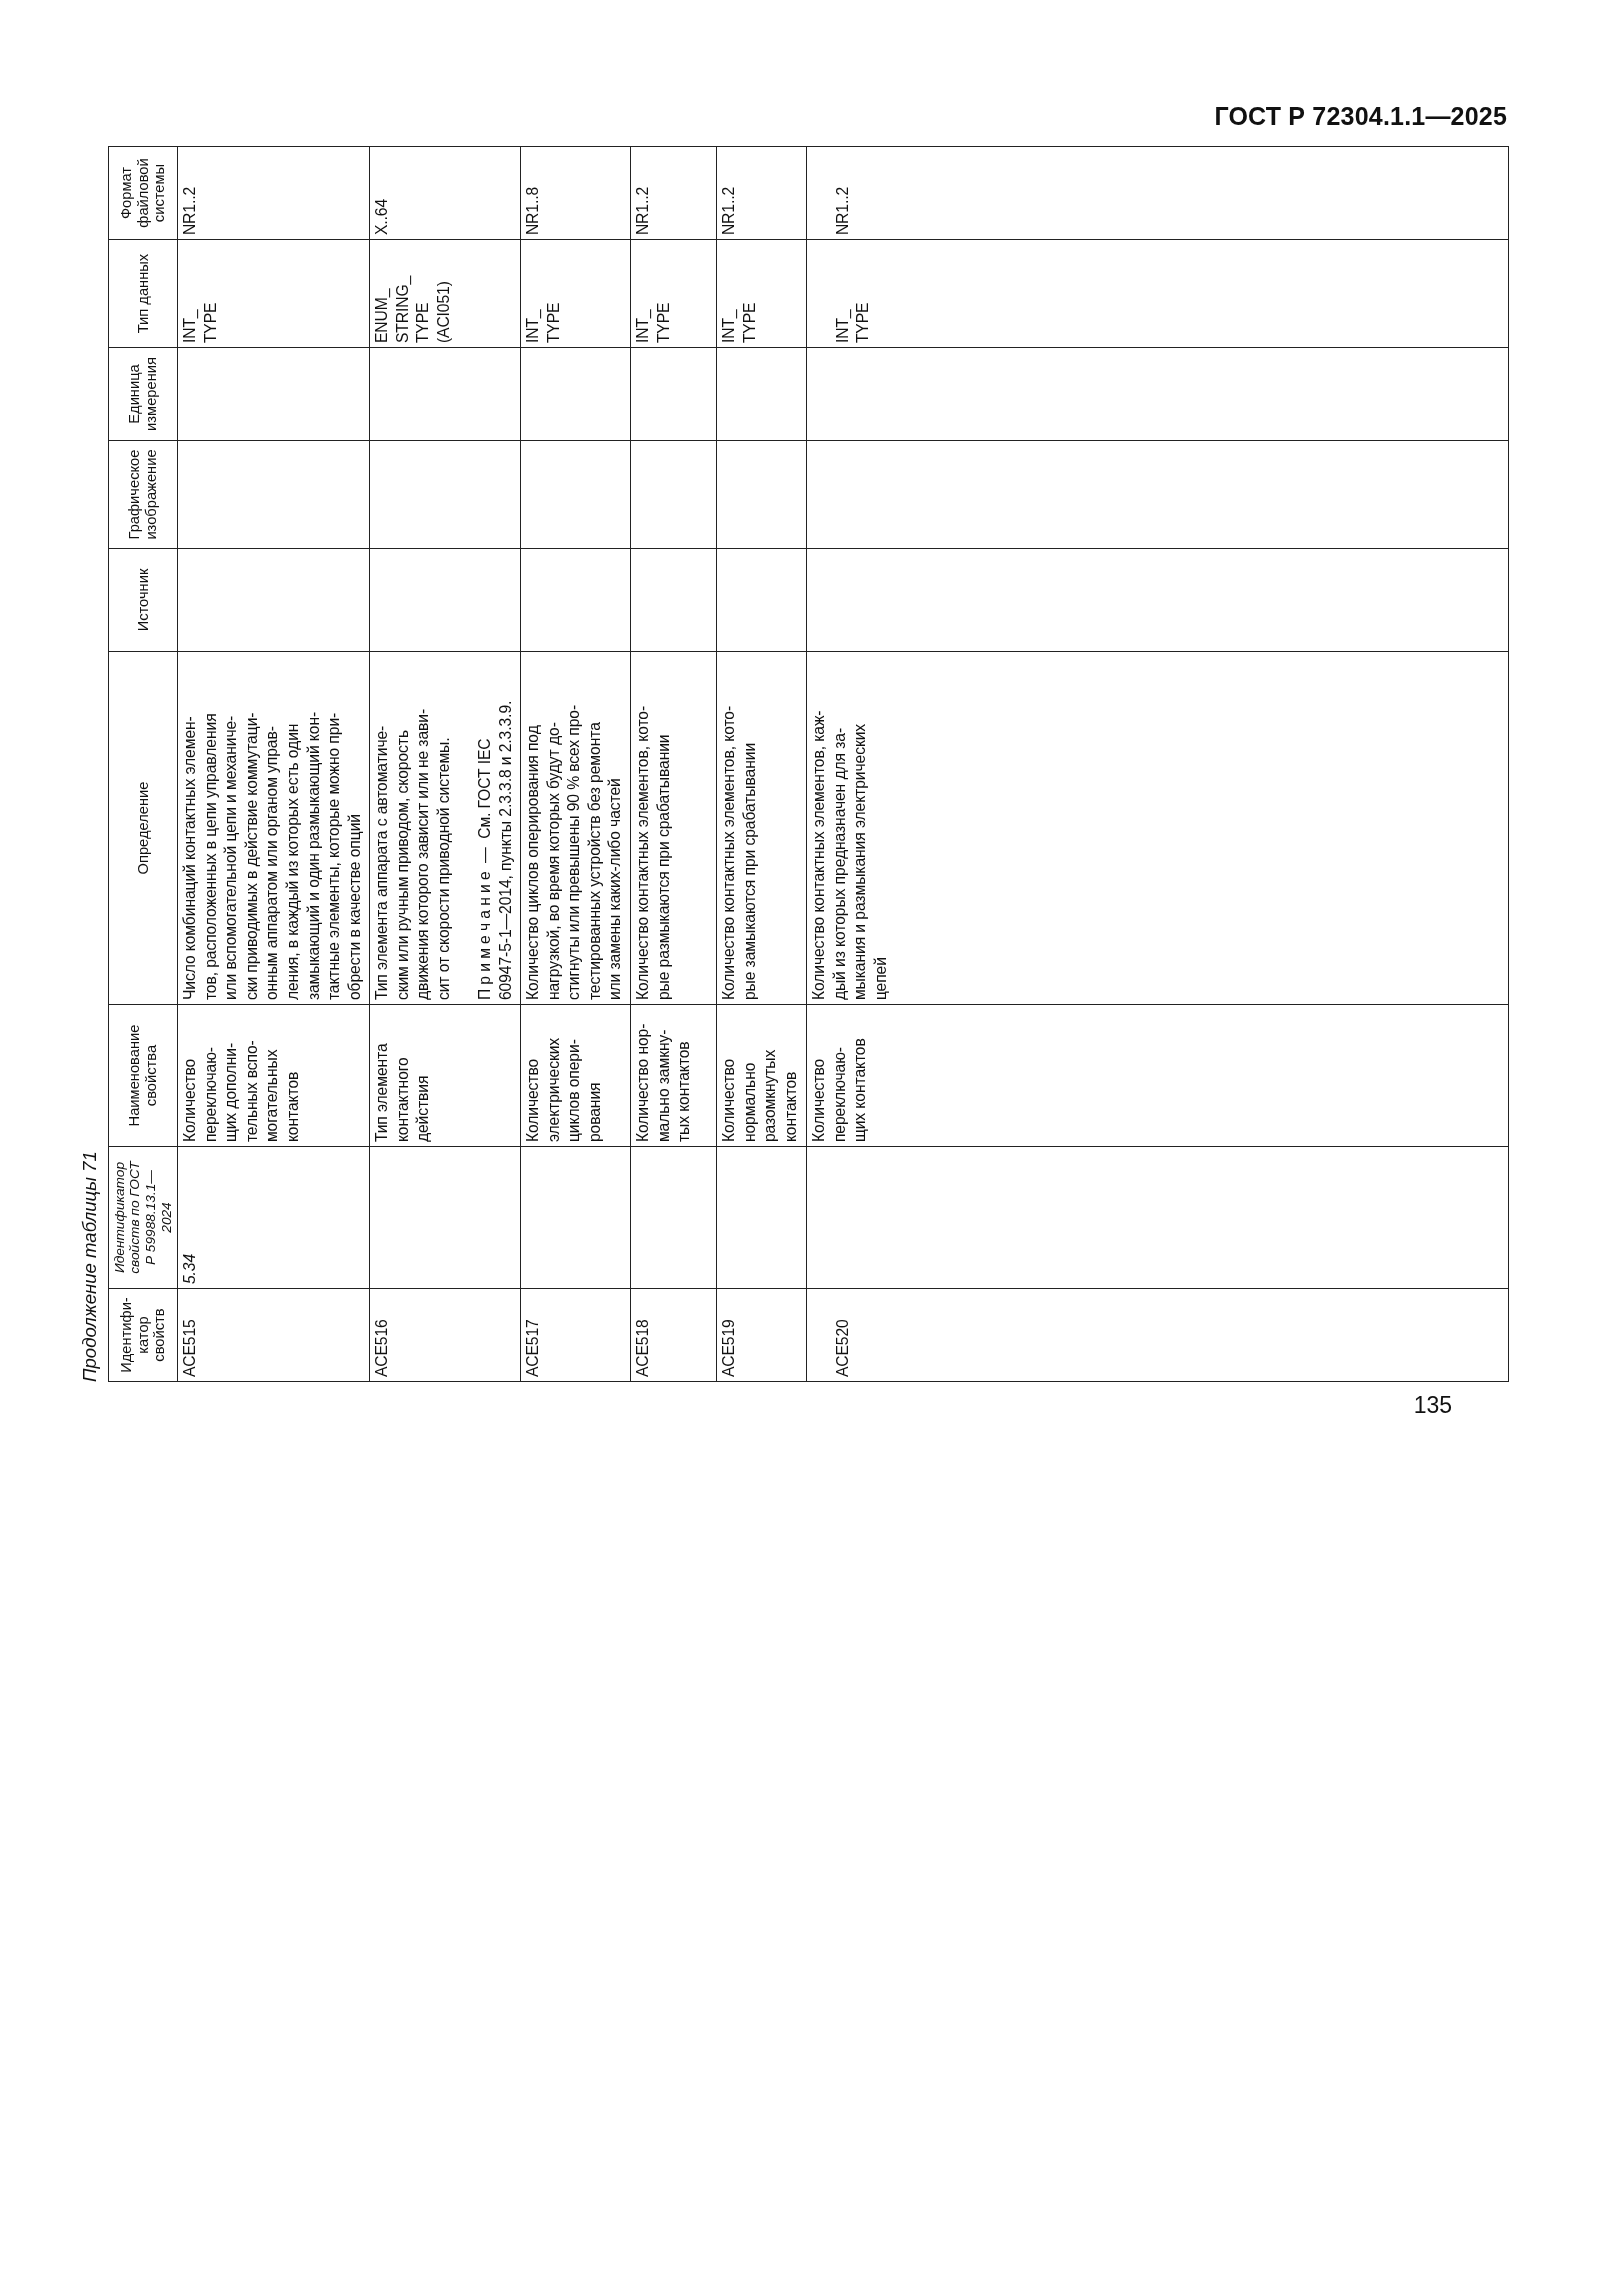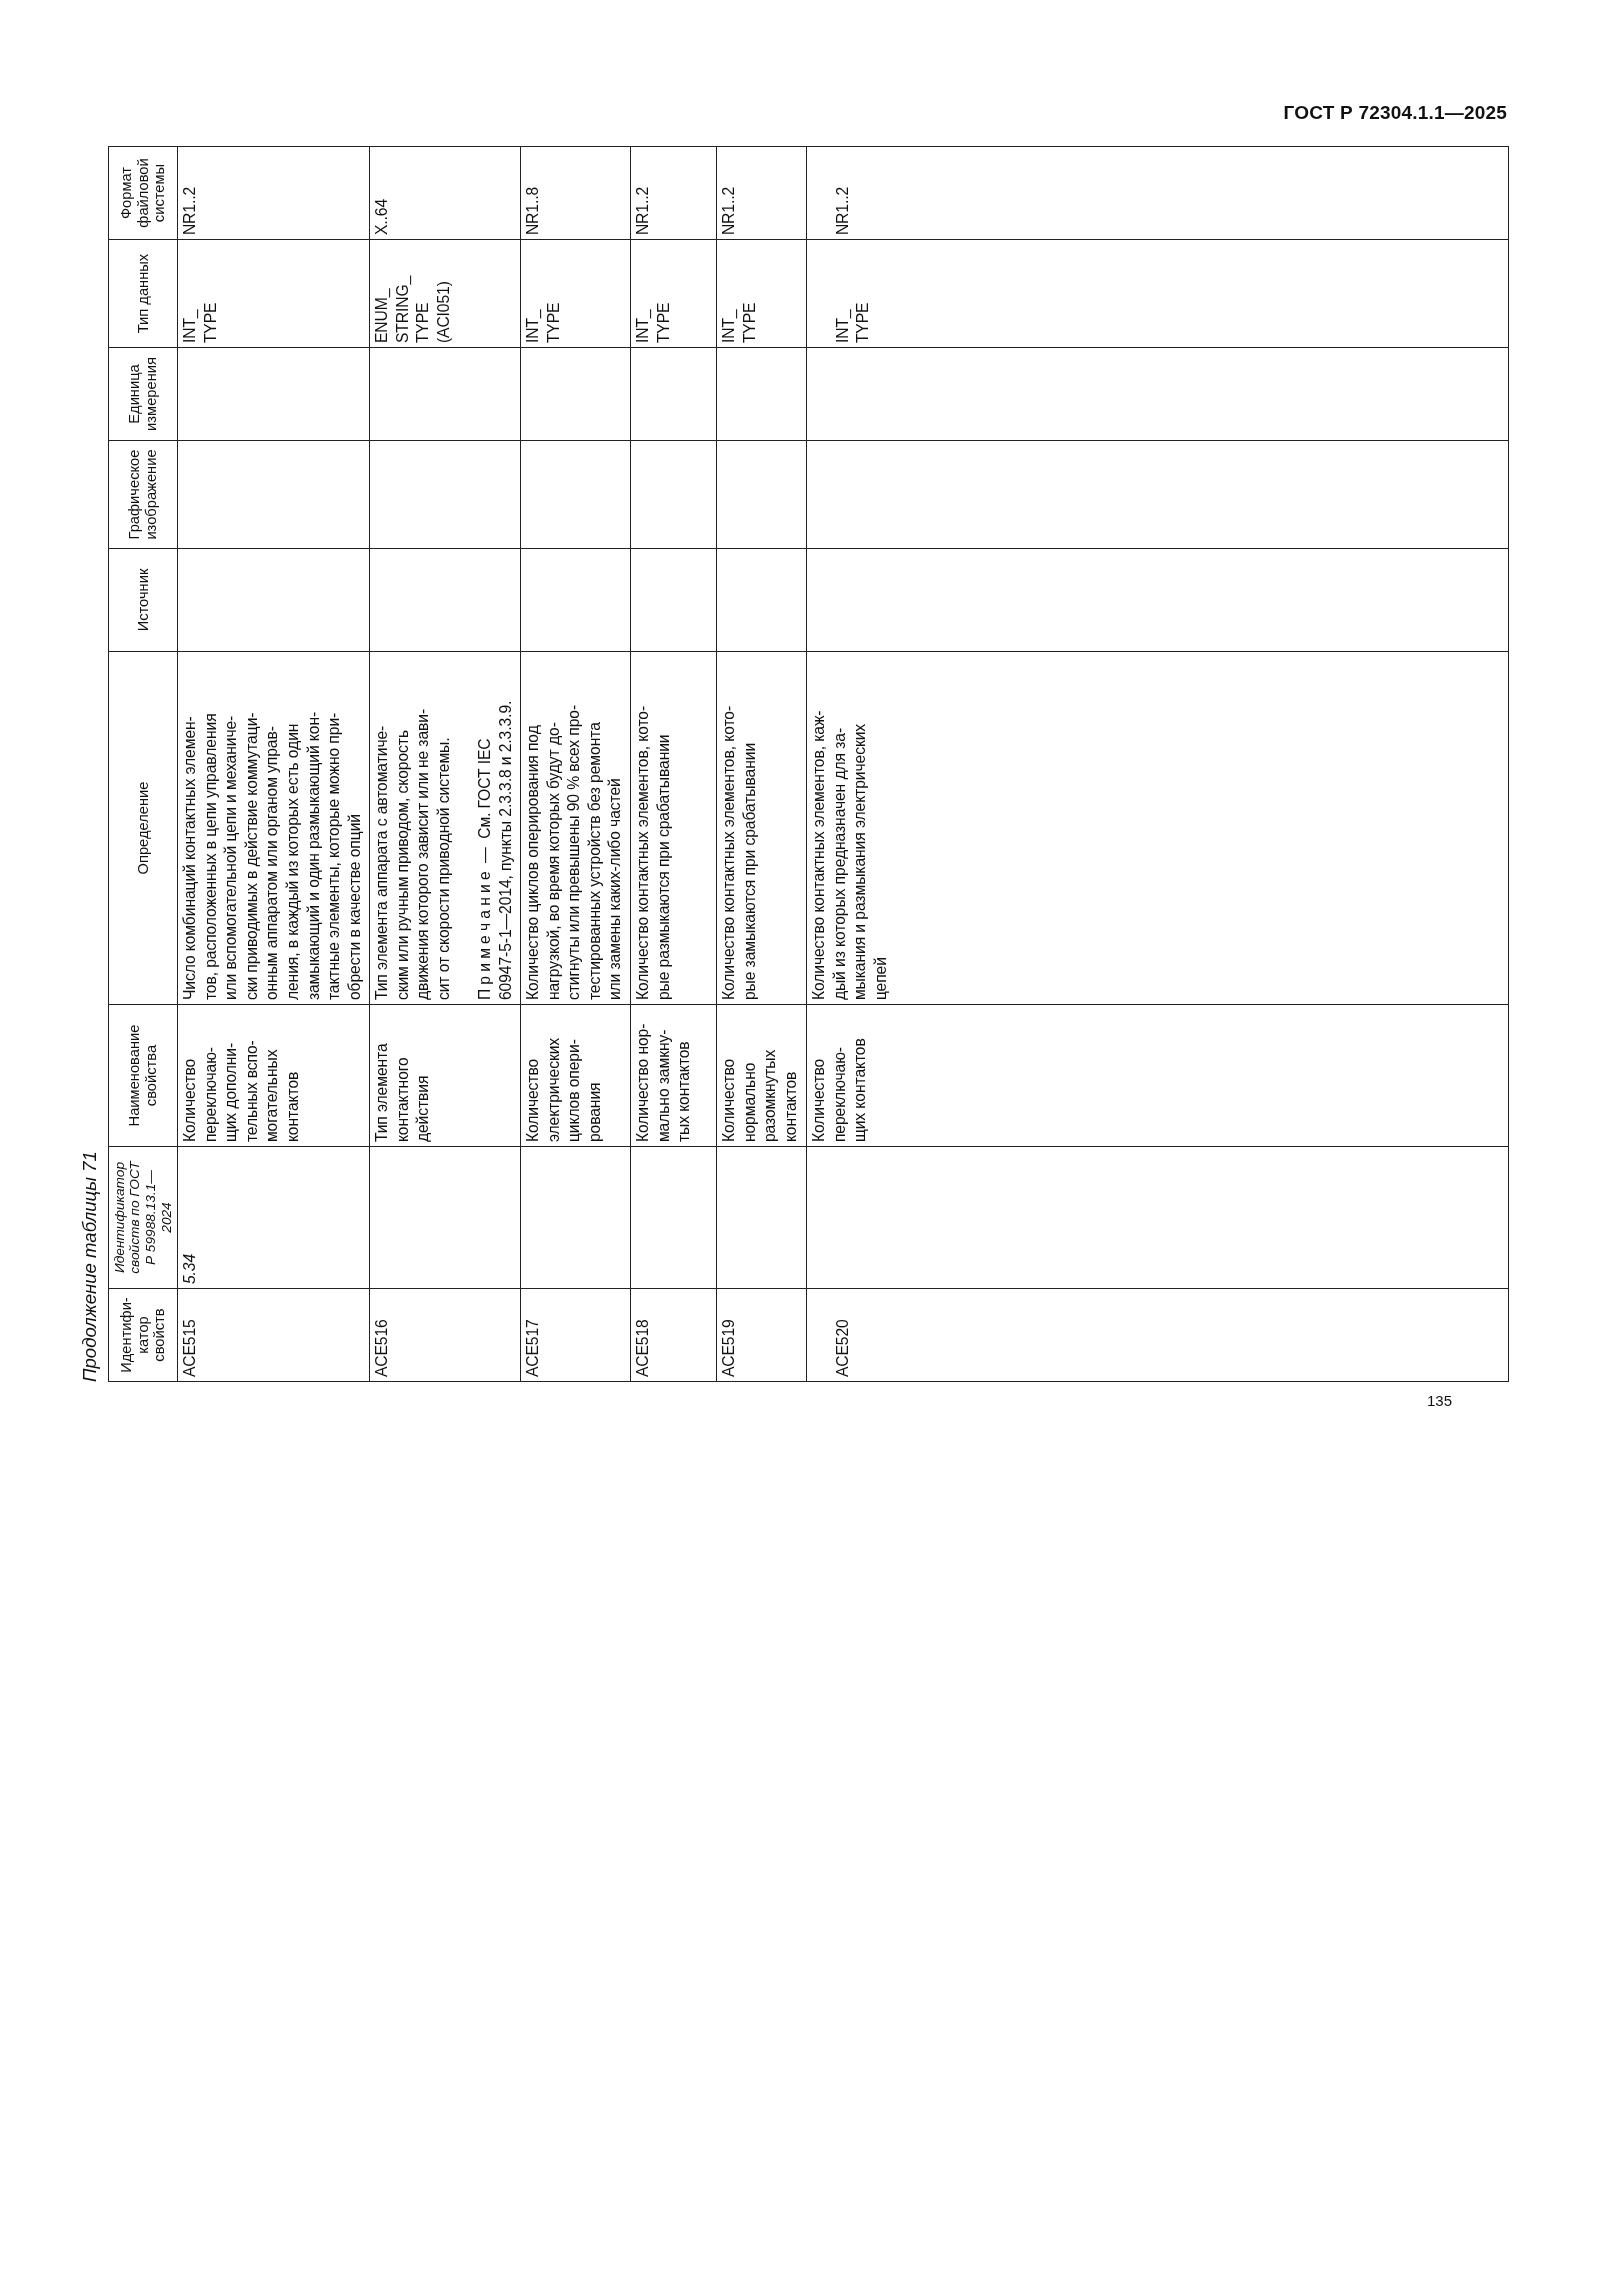--- a/index.html
+++ b/index.html
@@ -13,29 +13,29 @@
     width: 1621px;
     height: 2293px;
     background: #ffffff;
     color: #111;
     overflow: hidden;
   }
   .doc-header {
     position: absolute;
     top: 102px;
     right: 114px;
-    font-size: 19px;
+    font-size: 25px;
     font-weight: bold;
     letter-spacing: 0.2px;
   }
   .page-number {
     position: absolute;
     top: 1392px;
     right: 169px;
-    font-size: 15px;
+    font-size: 23px;
   }
   
   .rotated-wrap {
     position: absolute;
     left: 74px;
     top: 147px;
     width: 1434px;
     height: 1235px;
   }
   .logical {

